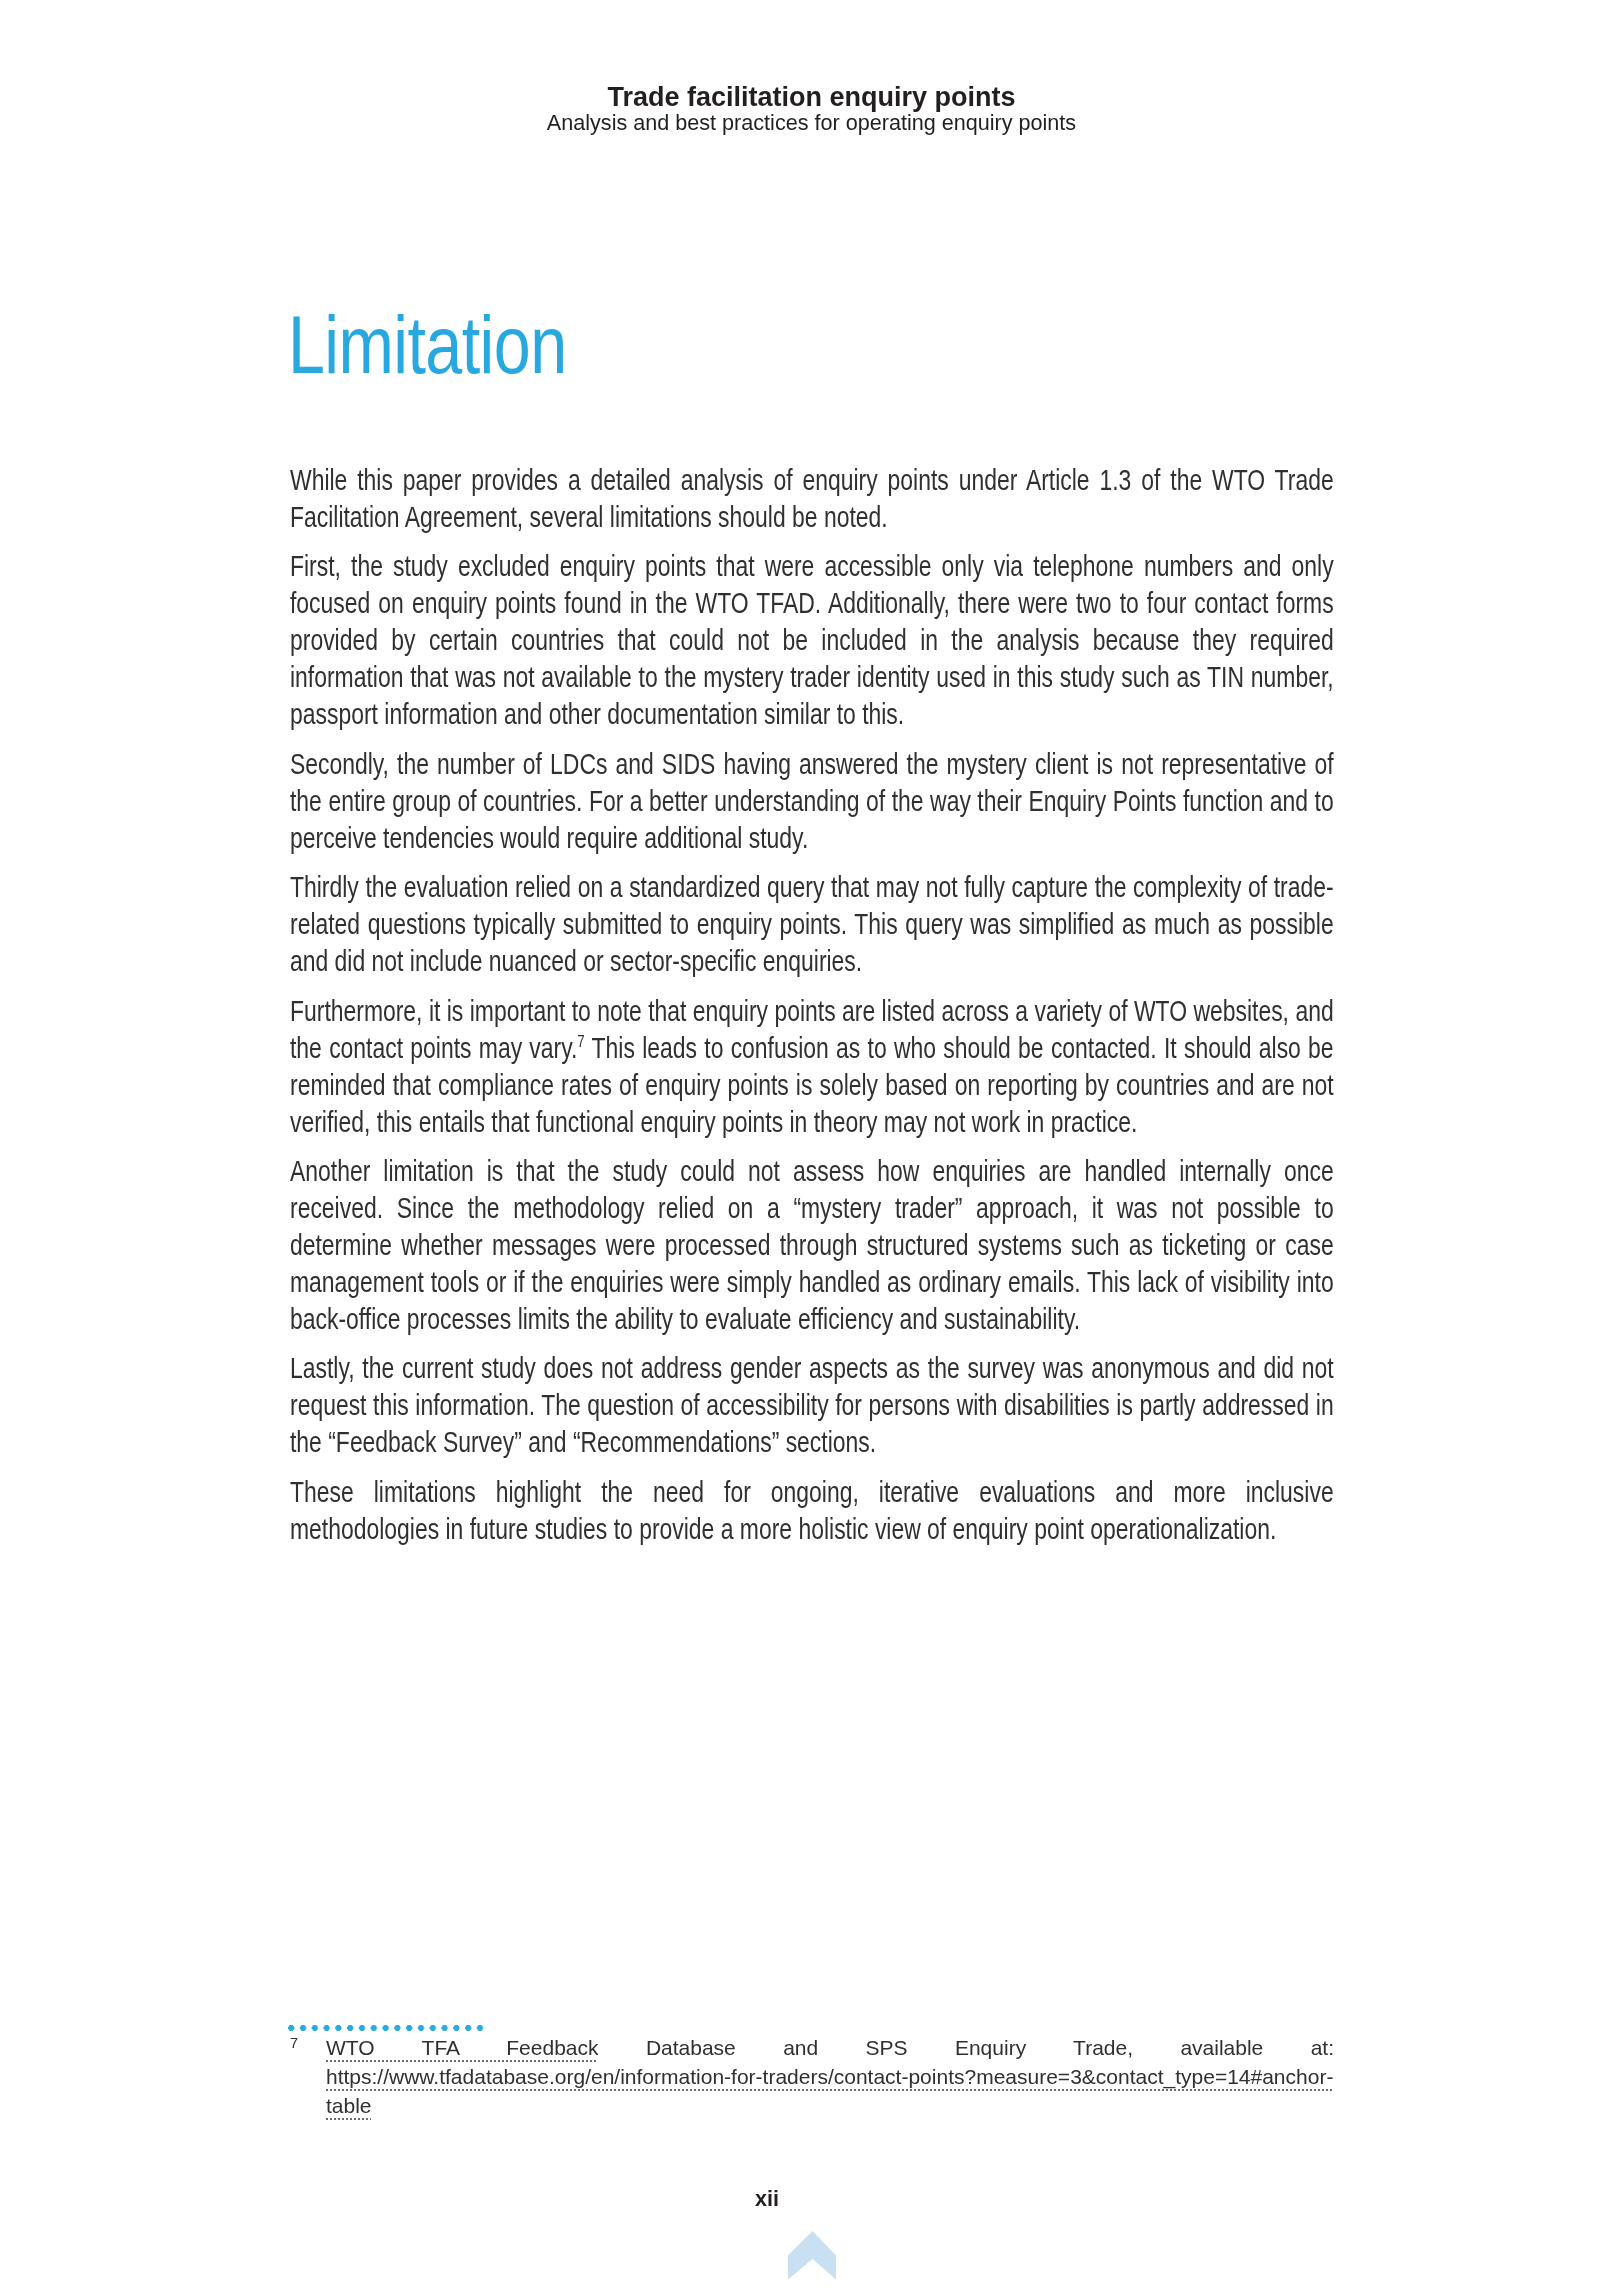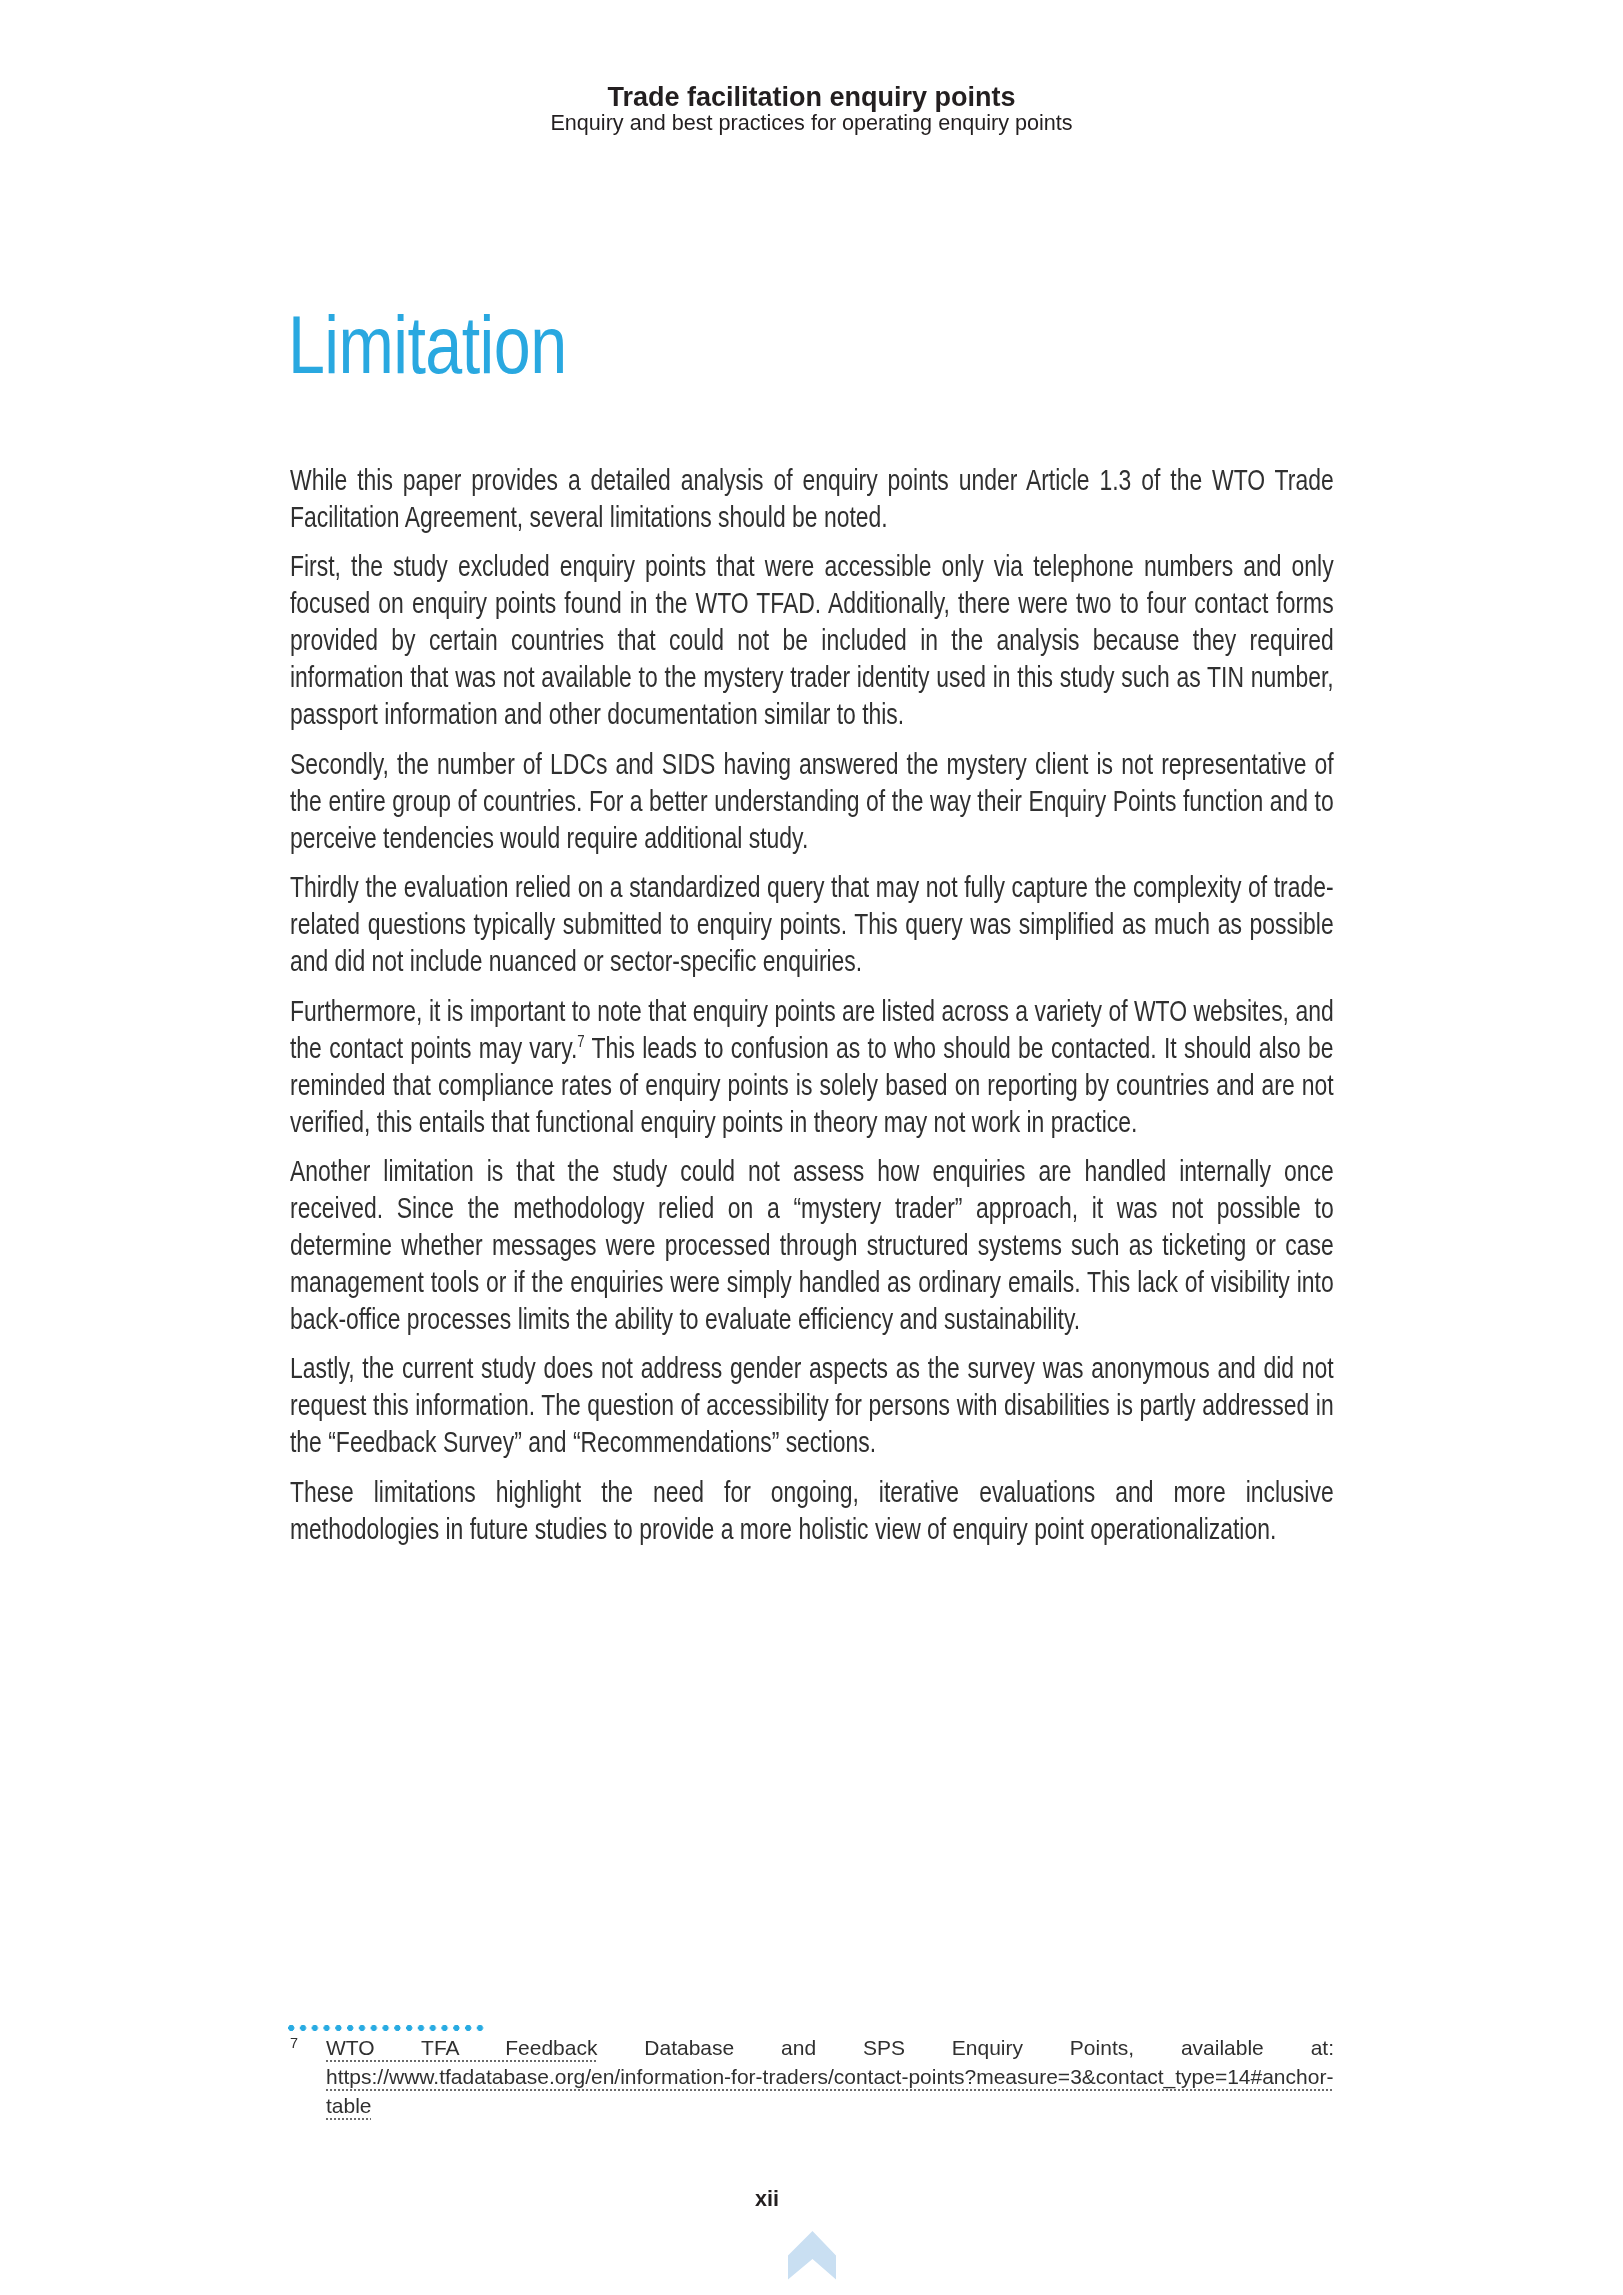--- a/index.html
+++ b/index.html
@@ -52,39 +52,39 @@
     position:absolute;left:788px;top:2231px;width:48px;height:50px;
     background:var(--chevron-blue,#c9dff2);
     clip-path:polygon(51% 0,100% 49%,100% 97%,51% 56%,0 97%,0 49%);
   }
 </style>
 </head>
 <body>
 
 <header class="page-header">
   <div class="ht">Trade facilitation enquiry points</div>
-  <div class="hs">Enquiry and best practices for operating enquiry points</div>
+  <div class="hs">Analysis and best practices for operating enquiry points</div>
 </header>
 
 <h1 class="chapter-title">Limitation</h1>
 
 <main class="body-col">
   <p>While this paper provides a detailed analysis of enquiry points under Article 1.3 of the WTO Trade Facilitation Agreement, several limitations should be noted.</p>
   <p>First, the study excluded enquiry points that were accessible only via telephone numbers and only focused on enquiry points found in the WTO TFAD. Additionally, there were two to four contact forms provided by certain countries that could not be included in the analysis because they required information that was not available to the mystery trader identity used in this study such as TIN number, passport information and other documentation similar to this.</p>
   <p>Secondly, the number of LDCs and SIDS having answered the mystery client is not representative of the entire group of countries. For a better understanding of the way their Enquiry Points function and to perceive tendencies would require additional study.</p>
   <p>Thirdly the evaluation relied on a standardized query that may not fully capture the complexity of trade-related questions typically submitted to enquiry points. This query was simplified as much as possible and did not include nuanced or sector-specific enquiries.</p>
   <p><span>Furthermore, it is important to note that enquiry points are listed across a variety of WTO websites, and the contact points may vary.</span><sup class="fn-ref">7</sup><span> This leads to confusion as to who should be contacted. It should also be reminded that compliance rates of enquiry points is solely based on reporting by countries and are not verified, this entails that functional enquiry points in theory may not work in practice.</span></p>
   <p>Another limitation is that the study could not assess how enquiries are handled internally once received. Since the methodology relied on a “mystery trader” approach, it was not possible to determine whether messages were processed through structured systems such as ticketing or case management tools or if the enquiries were simply handled as ordinary emails. This lack of visibility into back-office processes limits the ability to evaluate efficiency and sustainability.</p>
   <p>Lastly, the current study does not address gender aspects as the survey was anonymous and did not request this information. The question of accessibility for persons with disabilities is partly addressed in the “Feedback Survey” and “Recommendations” sections.</p>
   <p>These limitations highlight the need for ongoing, iterative evaluations and more inclusive methodologies in future studies to provide a more holistic view of enquiry point operationalization.</p>
 </main>
 
 <div class="fn-sep"></div>
 
 <footer class="footnote">
   <div class="fn-marker">7</div>
-  <div class="fn-text"><a class="fn-link">WTO TFA Feedback</a><span> Database and SPS Enquiry Points, available at: </span><a class="fn-link fn-url">https://www.tfadatabase.org/en/information-for-traders/contact-points?measure=3&amp;contact_type=14#anchor-table</a></div>
+  <div class="fn-text"><a class="fn-link">WTO TFA Feedback</a><span> Database and SPS Enquiry Trade, available at: </span><a class="fn-link fn-url">https://www.tfadatabase.org/en/information-for-traders/contact-points?measure=3&amp;contact_type=14#anchor-table</a></div>
 </footer>
 
 <div class="page-number">xii</div>
 
 <div class="chevron-up"></div>
 
 
 </body></html>

